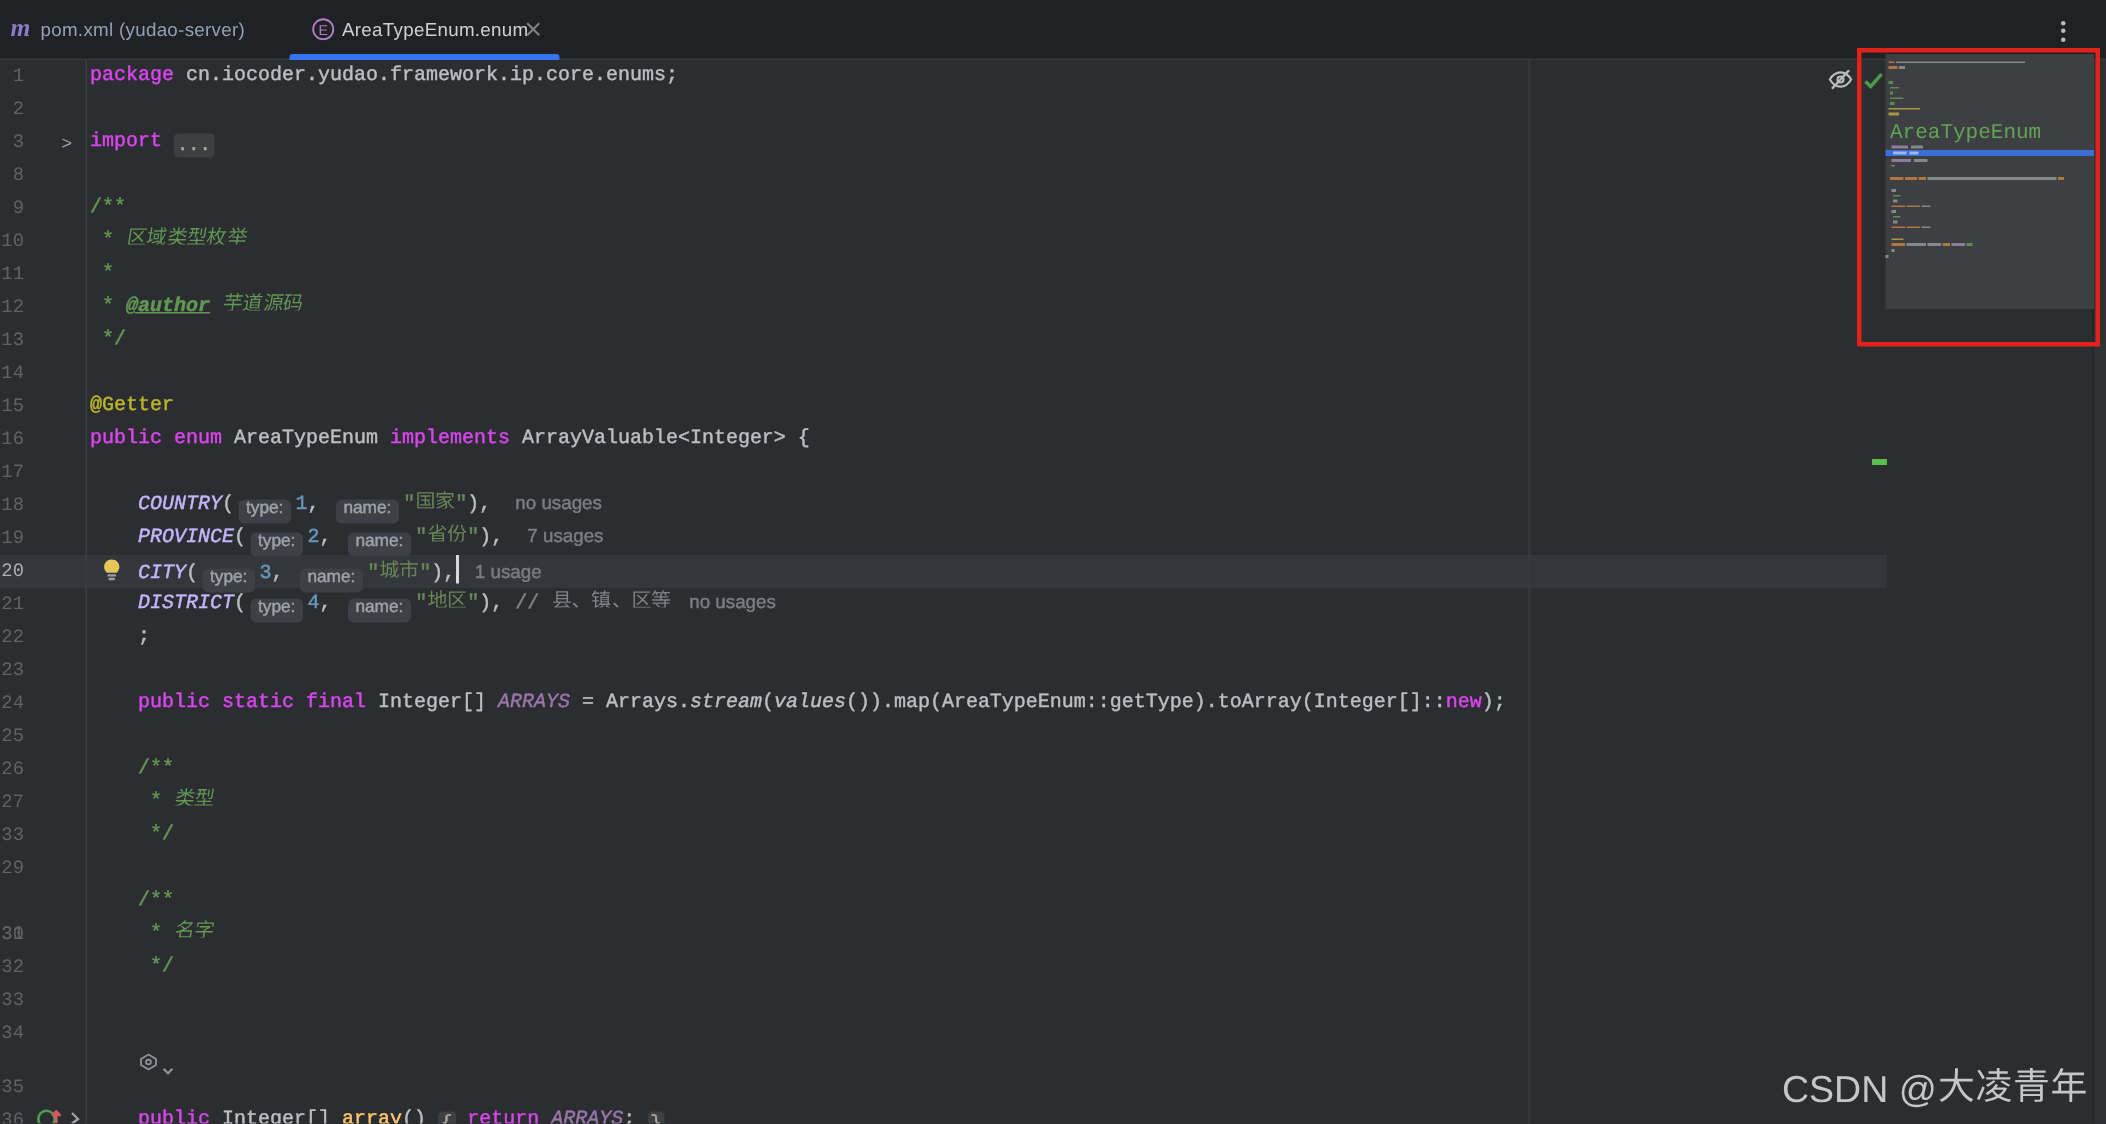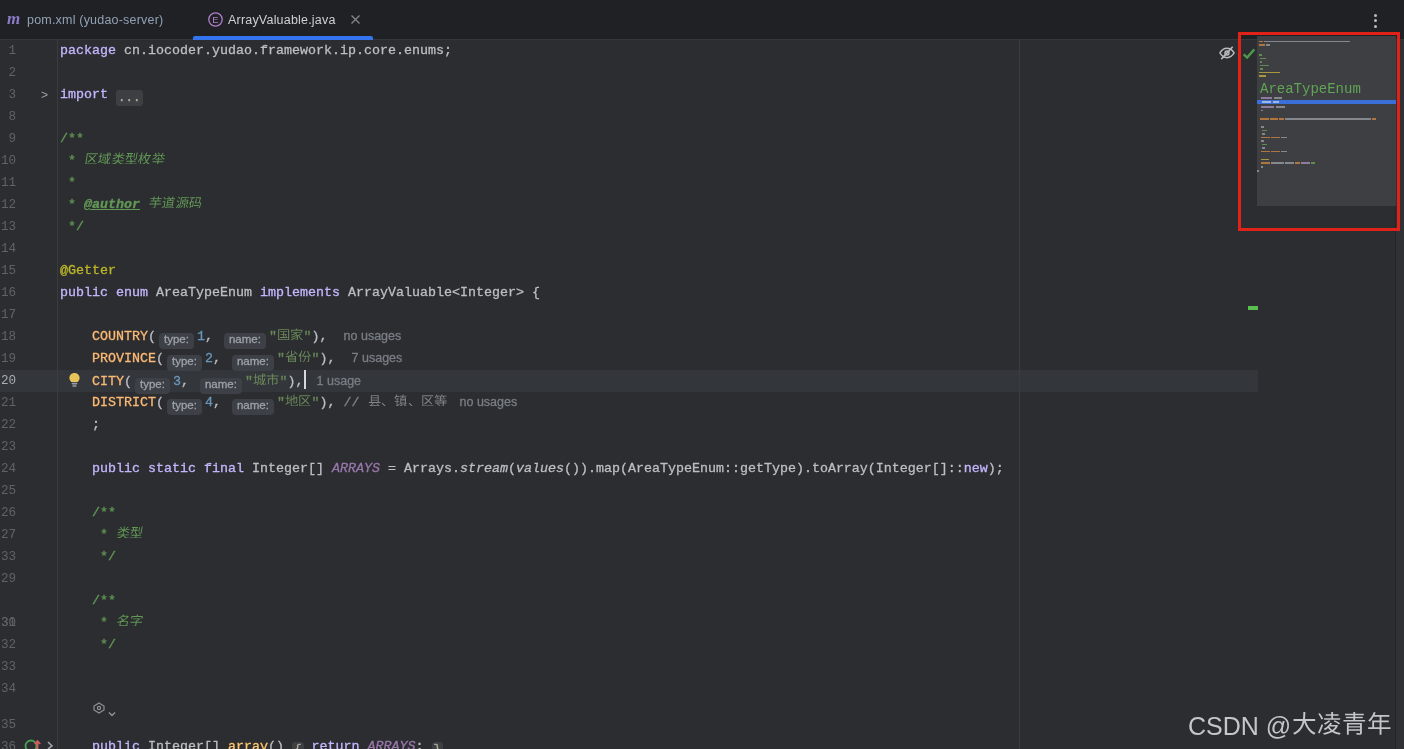--- a/index.html
+++ b/index.html
@@ -5,24 +5,24 @@
 #app { position:relative; width:1404px; height:749px; font-family:"Liberation Mono",monospace; }
 .tabbar { position:absolute; left:0; top:0; width:1404px; height:40px; background:#1F2124; border-bottom:1px solid #35383C; }
 .tabtext { position:absolute; font:12.5px "Liberation Sans",sans-serif; letter-spacing:0.2px; }
 .underline { position:absolute; left:193px; top:36px; width:180px; height:4px; background:#3574F0; border-radius:2px 2px 0 0; }
 .gutter { position:absolute; left:57px; top:40px; width:1px; height:709px; background:#3A3D40; }
 .guide { position:absolute; left:1019px; top:40px; width:1px; height:709px; background:#393C40; }
 .curline { position:absolute; left:0; top:370px; width:1258px; height:22px; background:#33363B; }
 .ln { position:absolute; left:0; width:16px; height:22px; line-height:22px; font-size:12.6px; color:#5F6367; text-align:right; }
 .ln.cur { color:#ABAEB3; }
 .code { position:absolute; left:60px; height:22px; line-height:22px; font-size:13.33px; white-space:pre; color:#BCBEC4; -webkit-text-stroke:0.3px; }
-.d { color:#BCBEC4; } .kw { color:#c4b5fd; } .str { color:#6A8759; }
+.d { color:#BCBEC4; } .kw { color:#d946ef; } .str { color:#6A8759; }
 .num { color:#6897BB; } .cmt { color:#7F8287; }
 .doc { color:#629755; } .doctag { color:#629755; font-weight:bold; font-style:italic; text-decoration:underline; }
-.ann { color:#BBB529; } .en { color:#fdba74; }
+.ann { color:#BBB529; } .en { color:#c4b5fd; font-style:italic; }
 .sf { color:#9876AA; font-style:italic; } .fl { color:#9876AA; }
 .it { font-style:italic; } .mth { color:#FFC66D; }
 .doc .cj { transform:skewX(-9deg); }
 .cj { display:inline-block; }
 .fold { display:inline-block; background:#3D4043; border-radius:3px; padding:0 2px; height:16px; line-height:16px; color:#B0A89E; vertical-align:-3px; font-size:12.5px; }
 .chip { display:inline-block; background:#3D4046; border-radius:4px; height:16px; line-height:16px; padding:0 5px; margin:0 3px 0 3px; font:11.5px "Liberation Sans",sans-serif; color:#9DA2A9; vertical-align:-3px; }
 .cv { font:12.5px "Liberation Sans",sans-serif; color:#797E85; }
 .cv .pi { vertical-align:-2.5px; }
 .caret { display:inline-block; width:2px; height:19px; background:#D5D8DC; vertical-align:-4px; margin-right:1px; }
 .foldarrow { position:absolute; font:12px "Liberation Sans",sans-serif; color:#9DA0A8; }
@@ -43,21 +43,21 @@
 <div style="position:absolute;left:1395px;top:40px;width:1px;height:709px;background:#232529"></div>
 <div style="position:absolute;left:1396px;top:40px;width:8px;height:709px;background:#2F3134"></div>
 
 <div class="tabbar">
   <span class="tabtext" style="left:7px;top:9px;font:italic bold 17px 'Liberation Serif',serif;color:#8C7BC8">m</span>
   <span class="tabtext" style="left:27px;top:13px;color:#92A1B5">pom.xml (yudao-server)</span>
   <svg width="15" height="15" viewBox="0 0 15 15" style="position:absolute;left:208px;top:12px">
         <circle cx="7.5" cy="7.5" r="6.7" fill="none" stroke="#B07EC9" stroke-width="1.3"></circle>
         <text x="7.5" y="11" text-anchor="middle" font-family="Liberation Sans" font-size="9.5" fill="#B07EC9">E</text>
       </svg>
-  <span class="tabtext" style="left:228px;top:13px;color:#CED0D6">ArrayValuable.java</span>
+  <span class="tabtext" style="left:228px;top:13px;color:#CED0D6">AreaTypeEnum.enum</span>
   <svg width="11" height="11" viewBox="0 0 11 11" style="position:absolute;left:350px;top:14px">
         <path d="M1.5 1.5 L9.5 9.5 M9.5 1.5 L1.5 9.5" stroke="#81858B" stroke-width="1.4"></path>
       </svg>
   <div class="underline"></div>
   <div class="dots3" style="position:absolute;left:1374px;top:11px">
         <span></span>
         <span></span>
         <span></span>
       </div>
 </div>

